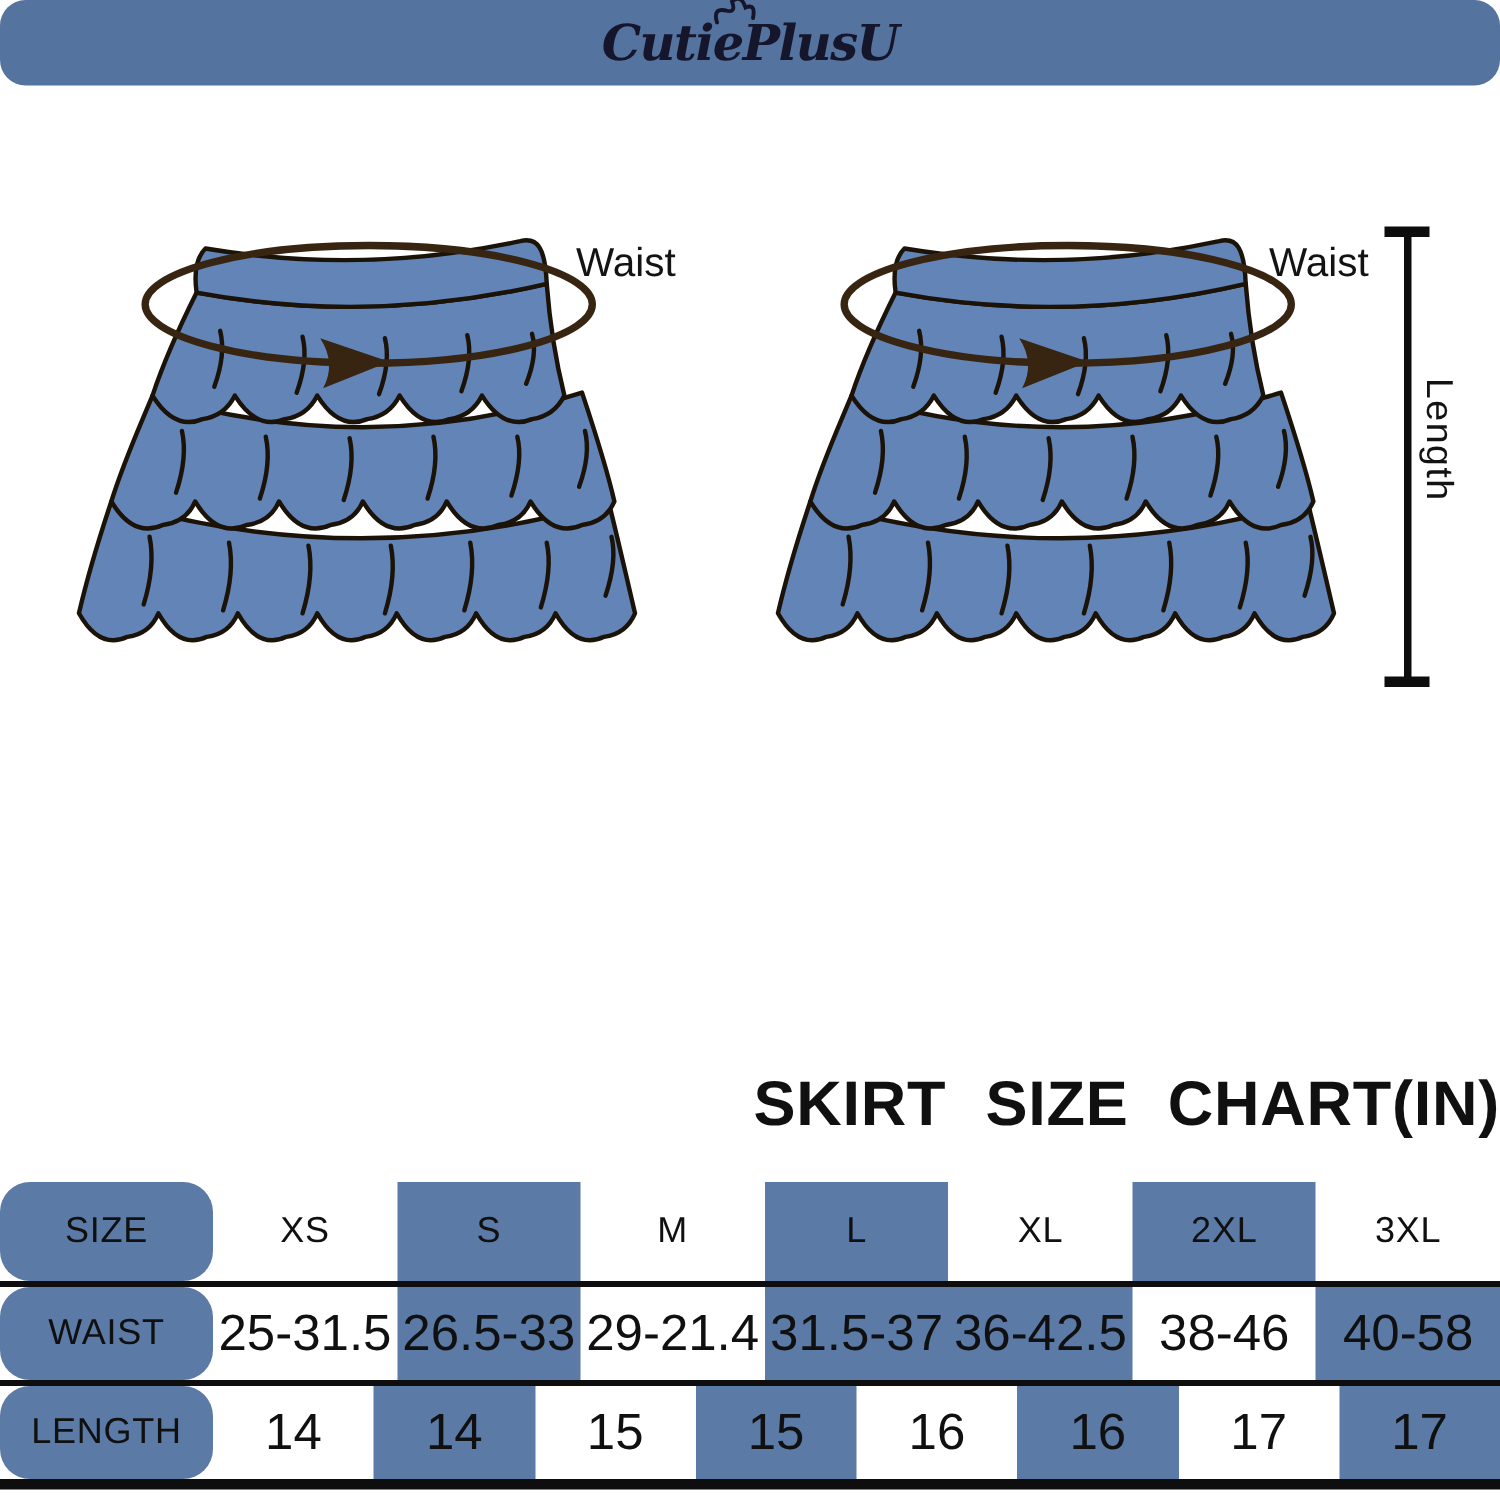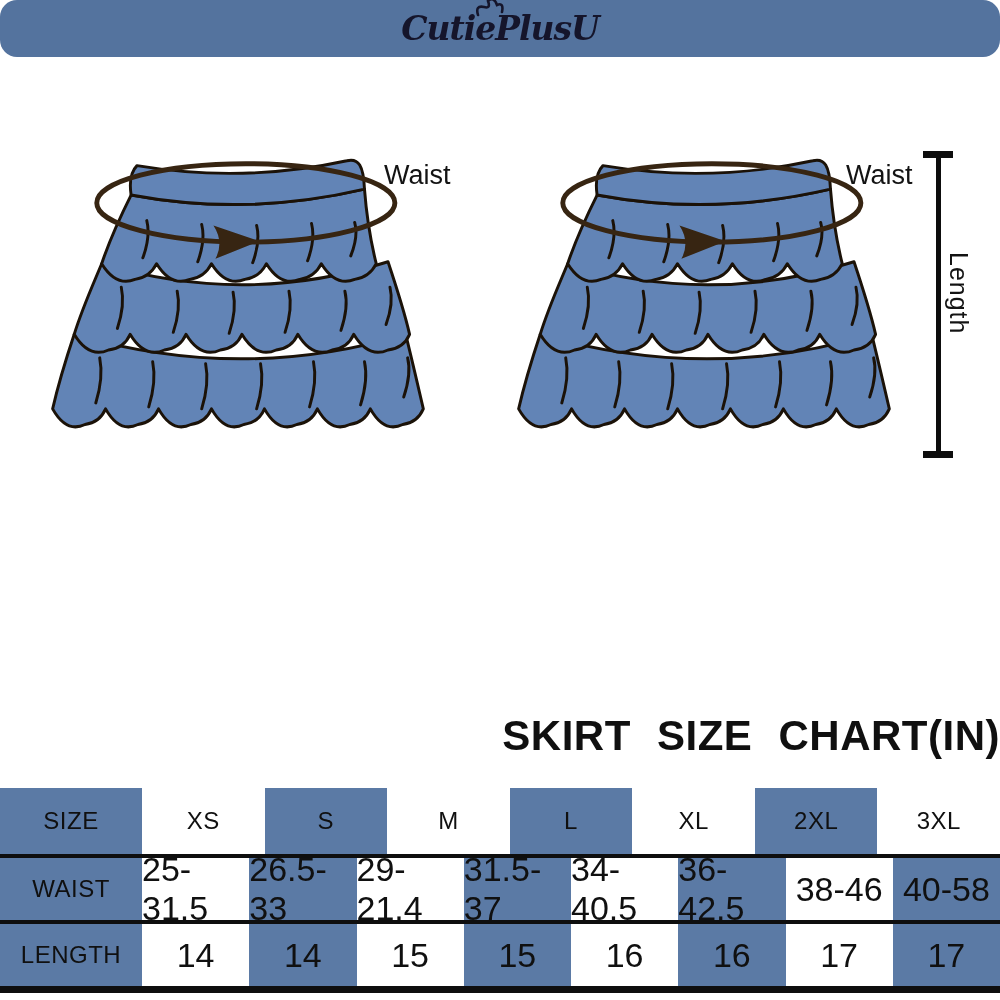--- a/index.html
+++ b/index.html
@@ -37,21 +37,21 @@
   .email { color:#ed1111; }
 
   
   .chart-title { position:absolute; left:0; top:712px; width:1000px; text-align:right;
                  font-size:42px; font-weight:bold; color:#101010; letter-spacing:0.5px; word-spacing:14px; }
   .size-table { position:absolute; left:0; top:788px; width:1000px; border-bottom:7px solid #0e0e0e; }
   .trow { display:flex; width:100%; height:66px; }
   .trow + .trow { border-top:4px solid #0e0e0e; }
   .cell { flex:1 1 0; display:flex; align-items:center; justify-content:center;
           font-size:25px; color:#101010; }
-  .cell.c0 { flex:0 0 142px; }
+  .cell.c0 { flex:0 0 142px;border-radius:20px; }
   .cell.b { background:#5b7aa5; }
   .cell.lab { font-size:24px; letter-spacing:0.5px; }
   .cell.val { font-size:34px; }
 </style>
 </head>
 <body>
 
 <svg width="0" height="0" style="position:absolute" aria-hidden="true">
   <defs>
     <symbol id="skirt" viewBox="0 0 440 310">
@@ -142,21 +142,20 @@
       <div class="cell lab">XL</div>
       <div class="cell b lab">2XL</div>
       <div class="cell lab">3XL</div>
     </div>
     <div class="trow">
       <div class="cell c0 b lab">WAIST</div>
       <div class="cell val">25-31.5</div>
       <div class="cell b val">26.5-33</div>
       <div class="cell val">29-21.4</div>
       <div class="cell b val">31.5-37</div>
-      <div class="cell val">34-40.5</div>
       <div class="cell b val">36-42.5</div>
       <div class="cell val">38-46</div>
       <div class="cell b val">40-58</div>
     </div>
     <div class="trow">
       <div class="cell c0 b lab">LENGTH</div>
       <div class="cell val">14</div>
       <div class="cell b val">14</div>
       <div class="cell val">15</div>
       <div class="cell b val">15</div>

